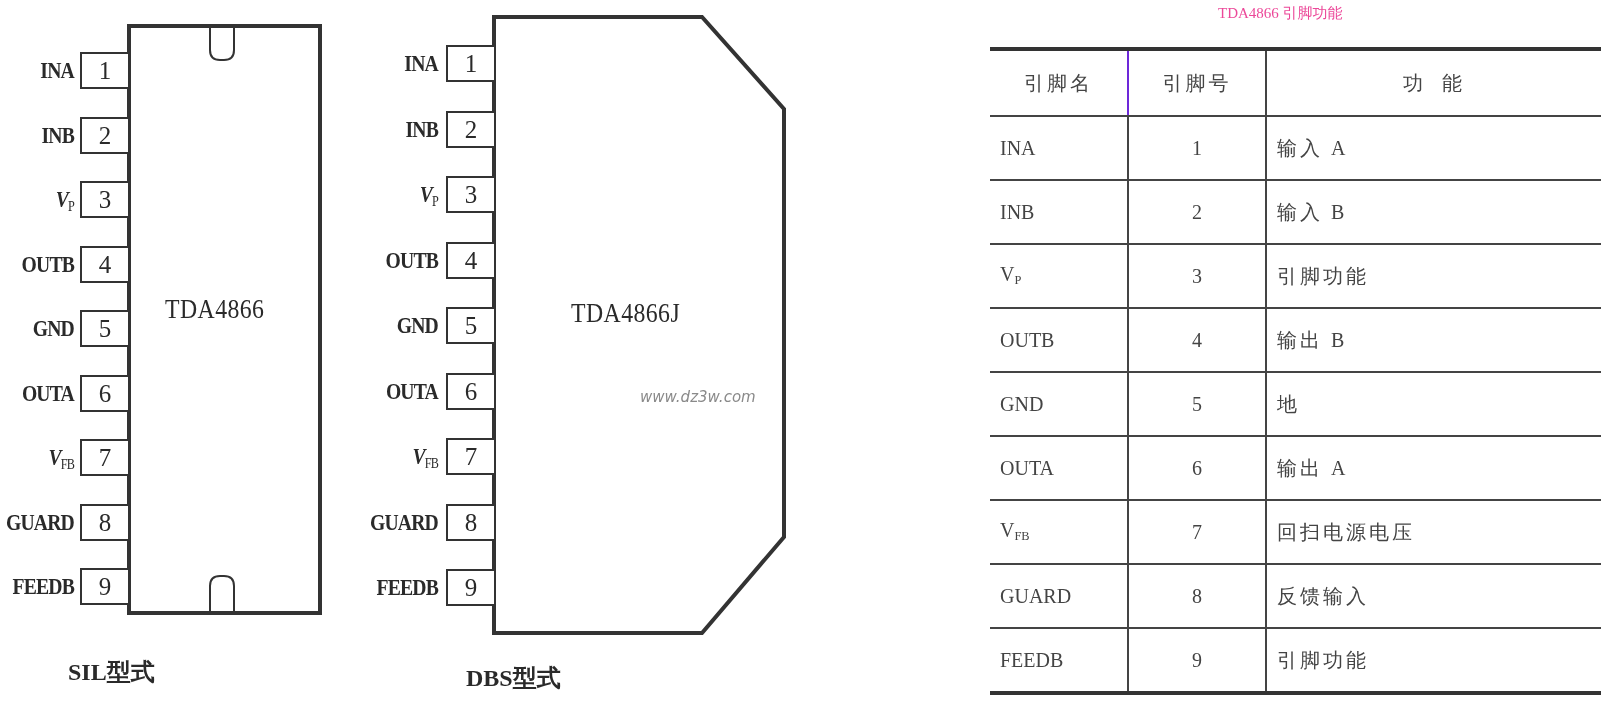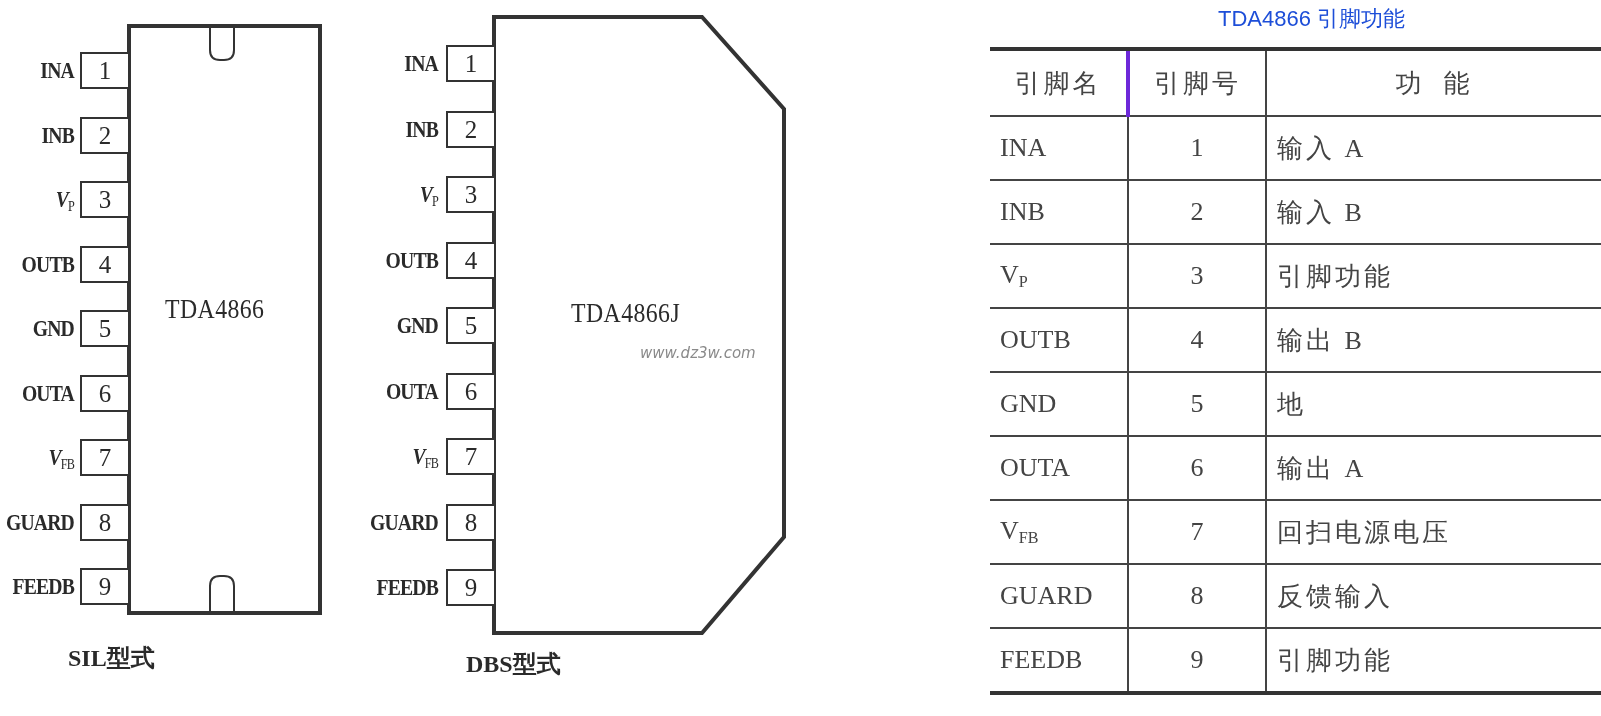--- a/index.html
+++ b/index.html
@@ -7,31 +7,31 @@
          font-family:"Liberation Serif","DejaVu Serif",serif; color:#2a2a2a; }
   .abs { position:absolute; }
   .chip-body { position:absolute; border:4px solid #333; box-sizing:border-box; background:#fff; }
   .pin-box { position:absolute; width:48px; height:37px; border:2px solid #333; border-right:none;
              box-sizing:border-box; background:#fff; font-size:25px; line-height:33px; text-align:center; }
   .pin-label { position:absolute; width:120px; text-align:right; font-size:24px; font-weight:bold;
                letter-spacing:-1px; transform:scaleX(0.82); transform-origin:right center; line-height:37px; }
   .pin-label i { font-style:italic; font-weight:bold; }
   .pin-label sub, .tcell sub { font-size:0.62em; vertical-align:-0.25em; font-weight:normal; }
   .chip-name { position:absolute; font-size:27px; letter-spacing:0.5px; transform:scaleX(0.88); transform-origin:left center; }
-  .caption { position:absolute; font-size:24px; font-weight:bold; }
-  .watermark { position:absolute; font-family:"DejaVu Sans",sans-serif; font-style:italic; font-size:15px; color:#8a8a8a; }
-  .table-title { position:absolute; font-family:Liberation Sans, sans-serif; font-size:22px; color:#1d4ed8; }
+  .caption { position:absolute; font-size:24px; font-weight:bold;margin-top:14px; }
+  .watermark { position:absolute; font-family:"DejaVu Sans",sans-serif; font-style:italic; font-size:15px; color:#8a8a8a;margin-top:44px; }
+  .table-title { position:absolute; font-family:Liberation Serif, serif; font-size:15px; color:#ec4899; }
   table.pins { position:absolute; left:990px; top:47px; width:611px; border-collapse:collapse; }
-  table.pins th, table.pins td { height:62px; font-size:26px; font-weight:normal; color:#444;
+  table.pins th, table.pins td { height:62px; font-size:20px; font-weight:normal; color:#444;
         border-top:2px solid #444; border-bottom:2px solid #444; padding:0; }
   table.pins th { height:64px; border-top:4px solid #333; letter-spacing:3px; }
   table.pins tr:last-child td { border-bottom:4px solid #333; }
   table.pins td.c-name { padding-left:10px; width:127px; text-align:left; }
   table.pins td.c-num { width:136px; text-align:center; border-left:2px solid #444; border-right:2px solid #444; }
-  table.pins th.h-num { border-left:4px solid #6d28d9; border-right:2px solid #444; }
+  table.pins th.h-num { border-left:2px solid #6d28d9; border-right:2px solid #444; }
   table.pins td.c-func { padding-left:10px; text-align:left; letter-spacing:3px; }
 </style>
 </head>
 <body>
 
 <div>
   <div class="chip-body" style="left:127px; top:24px; width:195px; height:591px;"></div>
 
   <svg class="abs" style="left:200px; top:24px;" width="44" height="40">
     <path d="M10 2 L10 26 Q10 36 20 36 L24 36 Q34 36 34 26 L34 2" fill="none" stroke="#333" stroke-width="2"></path>

